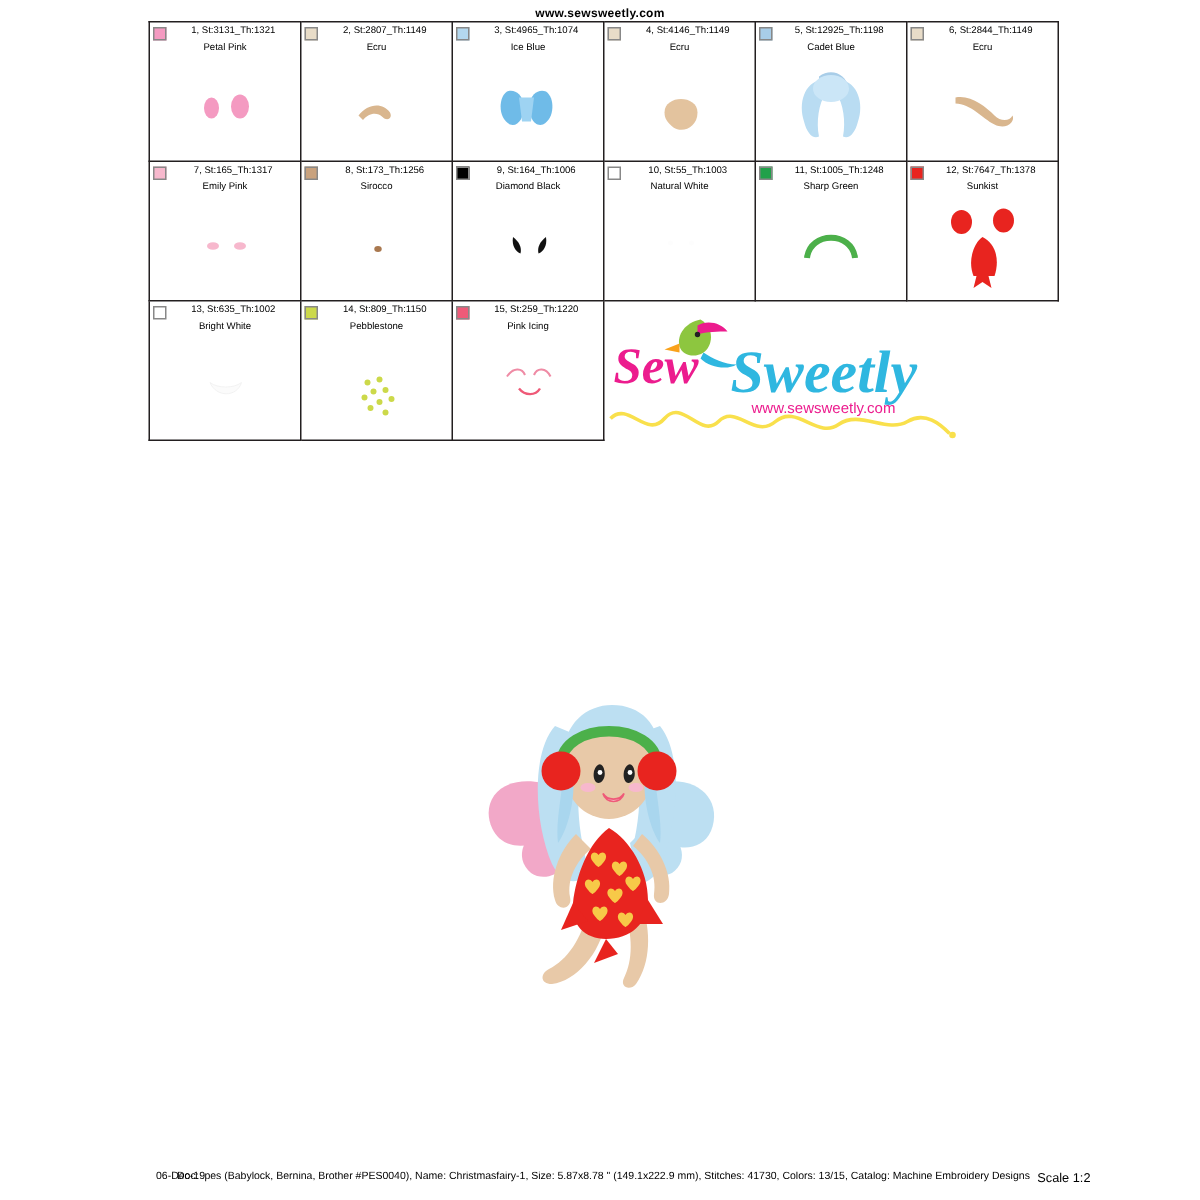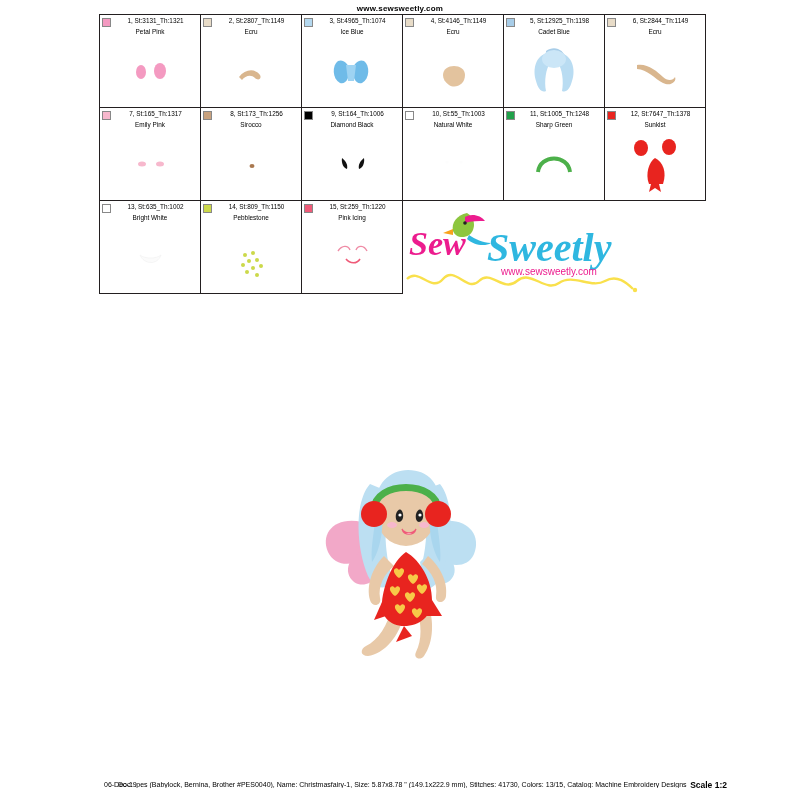--- a/index.html
+++ b/index.html
@@ -118,21 +118,21 @@
     top: 2px;
     width: 580px;
     text-align: left;
     white-space: nowrap;
     overflow: hidden;
   }
   .footer .scale {
     position: absolute;
     right: 73px;
     top: 1px;
-    font-weight: bold;
+    font-weight: normal;
     font-size: 8.5px;
   }
 </style>
 </head>
 <body>
 
 <div class="site-url">www.sewsweetly.com</div>
 
 <table class="chart">
   <tbody>

